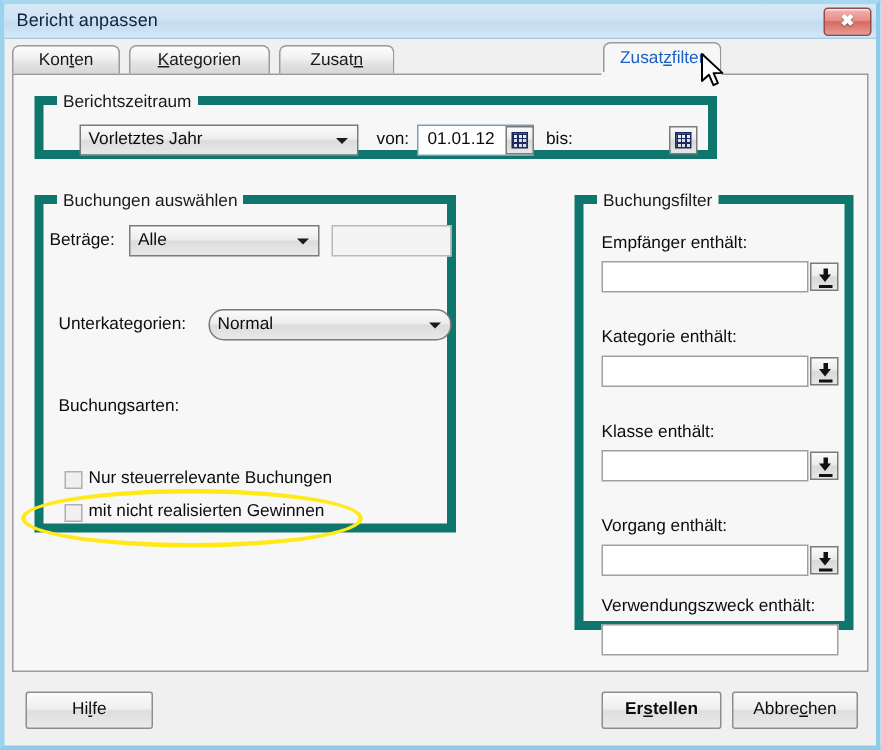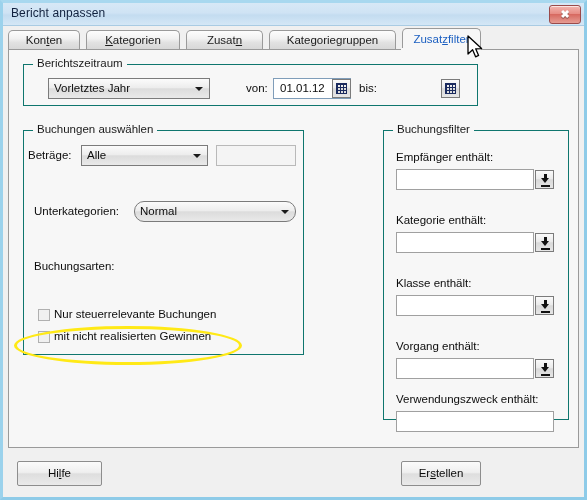--- a/index.html
+++ b/index.html
@@ -105,21 +105,21 @@
     position: absolute;
     left: 398px; top: 45px;
     width: 80px; height: 3px;
     background: #f7f7f7;
     z-index: 6;
   }
   
   .group {
     position: absolute;
     box-sizing: border-box;
-    border: 1px solid #0f766e;
+    border: 6px solid #0f766e;
     background: transparent;
   }
   .group-title {
     position: absolute;
     top: -8px; left: 9px;
     padding: 0 4px;
     background: #f7f7f7;
     font-size: 11.5px;
     color: #1a1a1a;
     white-space: nowrap;
@@ -304,34 +304,31 @@
   <div class="tabstrip">
     <div class="tab" style="left:0px;width:72px;">
       <span>Kon</span><u>t</u><span>en</span>
     </div>
     <div class="tab" style="left:78px;width:94px;">
       <span></span><u>K</u><span>ategorien</span>
     </div>
     <div class="tab" style="left:178px;width:77px;">
       <span>Zusat</span><u>n</u><span></span>
     </div>
-    <div class="tab" style="left:261px;width:127px;">
-      <span>Kategoriegruppen</span><u></u><span></span>
-    </div>
     <div class="tab active" style="left:394px;width:79px;">
       <span>Zusat</span><u>z</u><span>filter</span>
     </div>
   </div>
 
   <div class="tabpage">
 
     <div class="group" style="left:14px; top:14px; width:455px; height:42px;">
       <div class="group-title">Berichtszeitraum</div>
 
-      <div class="combo" style="left:24px; top:13px; width:162px;">
+      <div class="combo" style="left:24px; top:13px; width:186px;">
         <div class="ctext">Vorletztes Jahr</div>
         <div class="carrow"></div>
       </div>
 
       <div class="lbl" style="left:222px; top:17px;">von:</div>
       <div class="txt" style="left:249px; top:13px; width:78px;">
         <div class="vtext">01.01.12</div>
       </div>
       <div class="sidebtn" style="left:308px; top:14px;">
         <div class="cal-icon"></div>
@@ -432,22 +429,25 @@
     </div>
 
   </div>
 
   <div class="tabpage-mask"></div>
 
   <div class="btnbar">
     <div class="btn" style="left:9px; top:10px; width:85px;">
       <span>Hi</span><u>l</u><span>fe</span>
     </div>
-    <div class="btn" style="left:393px; top:10px; width:80px;">
+    <div class="btn" style="left:393px; top:10px; width:80px;font-weight:bold;">
       <span>Er</span><u>s</u><span>tellen</span>
+    </div>
+    <div class="btn" style="left:480px; top:10px; width:84px;">
+      <span>Abbre</span><u>c</u><span>hen</span>
     </div>
   </div>
 
   <div class="annot-ellipse" style="left:11px; top:323px; width:222px; height:33px;"></div>
 
   <svg class="cursor" style="left:464px; top:32px;" width="18" height="26" viewBox="0 0 18 26">
     <path d="M1,1 L1,19 L5.6,14.8 L8.6,21.8 L11.6,20.4 L8.7,13.8 L14.6,13.6 Z" fill="#ffffff" stroke="#000000" stroke-width="1.3" stroke-linejoin="round"></path>
   </svg>
 
 </div>

